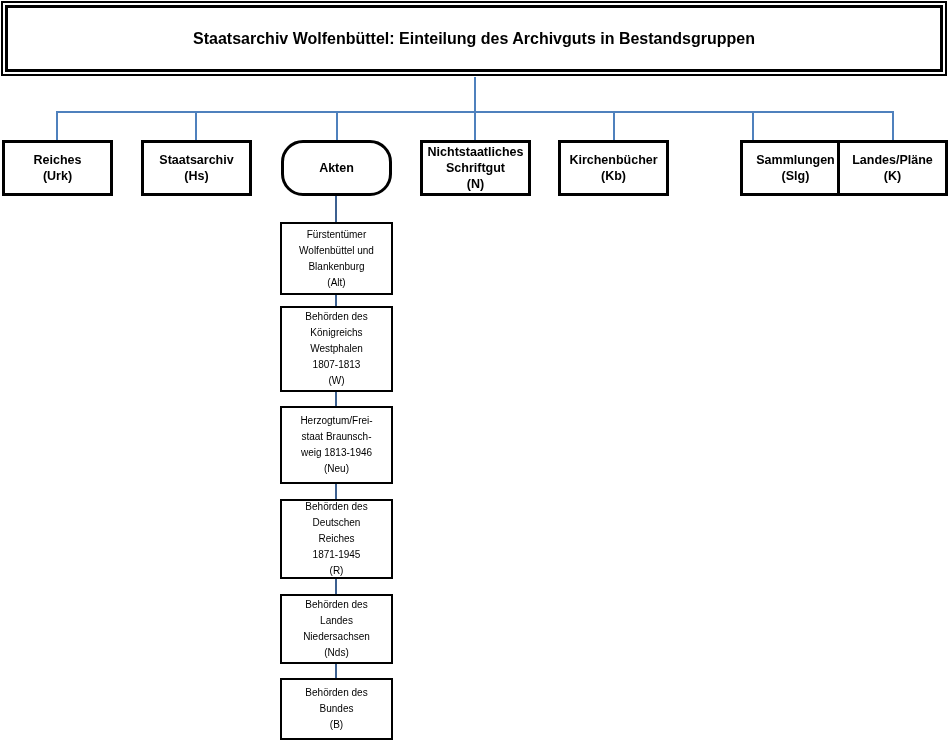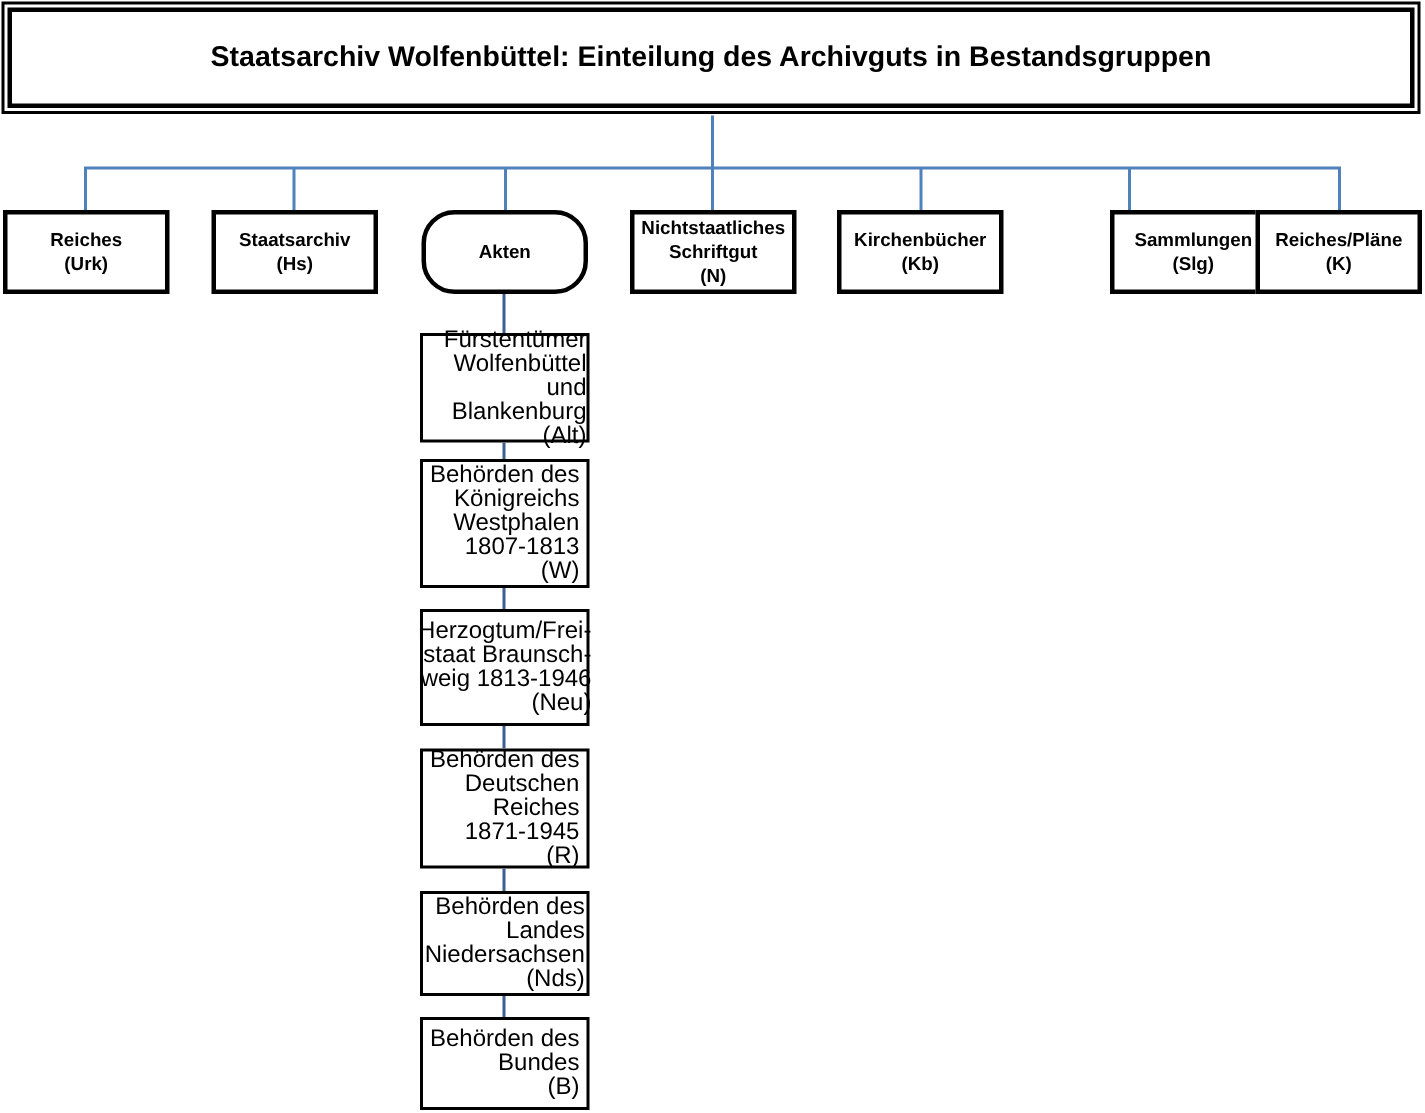--- a/index.html
+++ b/index.html
@@ -26,21 +26,21 @@
   }
   .title-inner {
     width: 100%; height: 100%;
     border: 3px solid #000;
     box-sizing: border-box;
     display: flex;
     align-items: center;
     justify-content: center;
   }
   .title-text {
-    font-size: 19px;
+    font-size: 16px;
     font-weight: bold;
     color: #000;
     text-align: center;
     white-space: pre-line;
   }
   
   .node {
     position: absolute;
     box-sizing: border-box;
     background: #ffffff;
@@ -62,23 +62,22 @@
     width: 111px;
     height: 56px;
   }
   .chain-node {
     left: 280px;
     width: 113px;
     border-width: 2px;
   }
   .chain-node .label {
     font-weight: normal;
-    font-size: 16px;
+    font-size: 10px;
     line-height: 16px;
-    text-align: right;
   }
   
   .vline {
     position: absolute;
     width: 2px;
     background: var(--connector-blue, #4f81bd);
   }
   .hline {
     position: absolute;
     height: 2px;
@@ -128,21 +127,21 @@
   </div>
   <div class="node top-node" style="left:558px;">
     <span class="label">Kirchenbücher
 (Kb)</span>
   </div>
   <div class="node top-node" style="left:740px;">
     <span class="label">Sammlungen
 (Slg)</span>
   </div>
   <div class="node top-node" style="left:837px;">
-    <span class="label">Reiches/Pläne
+    <span class="label">Landes/Pläne
 (K)</span>
   </div>
 
   <div class="vline dark" style="left:335px; top:196px; height:26px;"></div>
   <div class="vline dark" style="left:335px; top:295px; height:11px;"></div>
   <div class="vline dark" style="left:335px; top:392px; height:14px;"></div>
   <div class="vline dark" style="left:335px; top:481px; height:18px;"></div>
   <div class="vline dark" style="left:335px; top:579px; height:15px;"></div>
   <div class="vline dark" style="left:335px; top:664px; height:14px;"></div>
 

